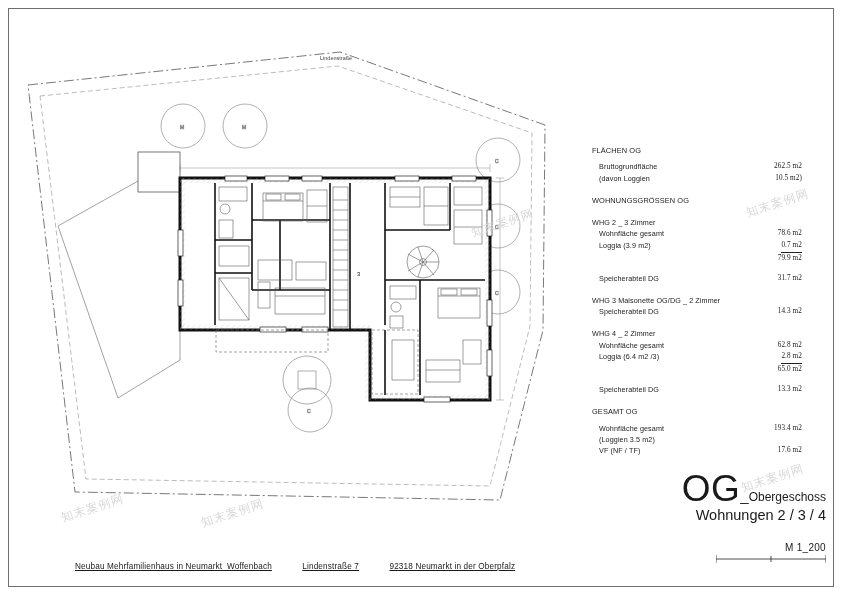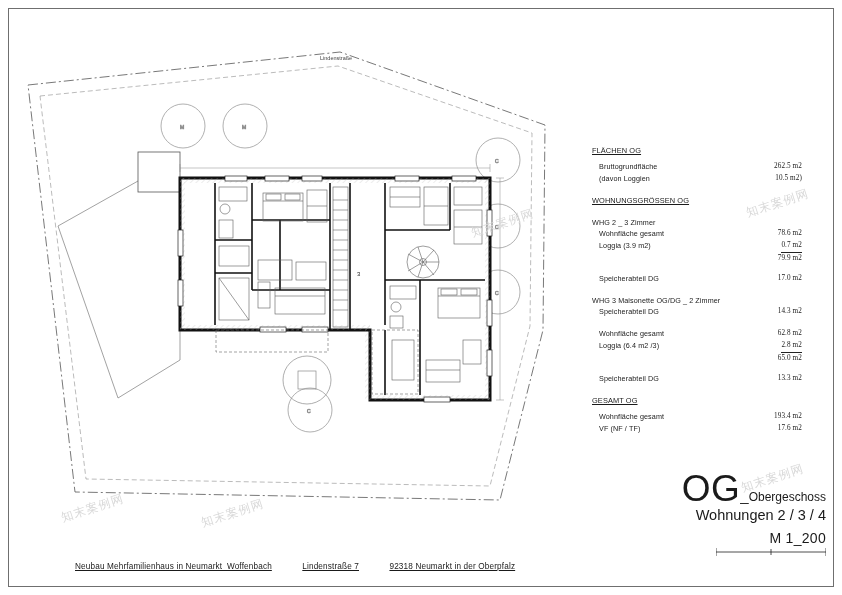--- a/index.html
+++ b/index.html
@@ -6,35 +6,35 @@
   body{width:842px;height:595px;font-family:"Liberation Sans",sans-serif;color:#1a1a1a;overflow:hidden;position:relative;}
   .sheet{position:absolute;inset:0;}
   .frame{position:absolute;left:8px;top:8px;width:826px;height:579px;border:1px solid #6f6f6f;box-sizing:border-box;}
 
   
   .plan{position:absolute;left:20px;top:30px;width:560px;height:500px;}
   svg{display:block;}
 
   
   .legend{position:absolute;left:592px;top:145px;width:210px;font-size:7.2px;line-height:1.55;letter-spacing:.1px;}
-  .legend .hd{font-size:7.4px;margin-bottom:5px;text-decoration:underline;}
+  .legend .hd{font-size:7.4px;margin-bottom:5px;}
   .legend .grp{margin-bottom:11px;}
   .row{display:flex;justify-content:space-between;}
   .row .lbl{white-space:nowrap;}
   .row .val{white-space:nowrap;text-align:right;font-family:Liberation Serif, serif;}
   .ind{padding-left:7px;}
   .ul .val{border-bottom:1px solid #222;padding-bottom:1px;}
   .gap{height:9px;}
 
   
   .titleblock{position:absolute;left:586px;top:470px;width:240px;text-align:right;}
   .og{font-size:37px;letter-spacing:.5px;line-height:1;display:inline-block;}
   .og small{font-size:15px;letter-spacing:0;}
   .sub{font-size:14.5px;}
-  .scale{font-size:14px;margin-top:7px;letter-spacing:.3px;}
+  .scale{font-size:10px;margin-top:19px;letter-spacing:.3px;}
   .scalebar{margin-top:2px;display:flex;justify-content:flex-end;}
   .scalebar svg{display:block;}
 
   .footer{position:absolute;left:75px;top:562px;font-size:8.2px;letter-spacing:.15px;}
   .footer span{margin-right:28px;text-decoration:underline;}
 
   
   .wm{position:absolute;color:#d9d9d9;font-size:12px;font-family:"DejaVu Sans",sans-serif;transform:rotate(-18deg);user-select:none;letter-spacing:1px;}
   .wm.w1{left:745px;top:195px;}
   .wm.w2{left:470px;top:215px;}
@@ -262,33 +262,34 @@
         <span class="lbl ind">Loggia (3.9 m2)</span>
         <span class="val">0.7 m2</span>
       </div>
       <div class="row">
         <span class="lbl ind"></span>
         <span class="val">79.9 m2</span>
       </div>
       <div class="gap"></div>
       <div class="row">
         <span class="lbl ind">Speicherabteil DG</span>
-        <span class="val">17.0 m2</span>
+        <span class="val">31.7 m2</span>
       </div>
     </div>
 
     <div class="grp">
       <div>WHG 3 Maisonette OG/DG _ 2 Zimmer</div>
       <div class="row">
         <span class="lbl ind">Speicherabteil DG</span>
         <span class="val">14.3 m2</span>
       </div>
     </div>
 
     <div class="grp">
+      <div>WHG 4 _ 2 Zimmer</div>
       <div class="row">
         <span class="lbl ind">Wohnfläche gesamt</span>
         <span class="val">62.8 m2</span>
       </div>
       <div class="row ul">
         <span class="lbl ind">Loggia (6.4 m2 /3)</span>
         <span class="val">2.8 m2</span>
       </div>
       <div class="row">
         <span class="lbl ind"></span>
@@ -299,20 +300,24 @@
         <span class="lbl ind">Speicherabteil DG</span>
         <span class="val">13.3 m2</span>
       </div>
     </div>
 
     <div class="grp">
       <div class="hd">GESAMT OG</div>
       <div class="row">
         <span class="lbl ind">Wohnfläche gesamt</span>
         <span class="val">193.4 m2</span>
+      </div>
+      <div class="row">
+        <span class="lbl ind">(Loggien 3.5 m2)</span>
+        <span class="val"></span>
       </div>
       <div class="row">
         <span class="lbl ind">VF (NF / TF)</span>
         <span class="val">17.6 m2</span>
       </div>
     </div>
   </div>
 
   <div class="titleblock">
     <div class="og"><span>OG</span><small>_</small><small style="font-size:12px;">Obergeschoss</small></div>

